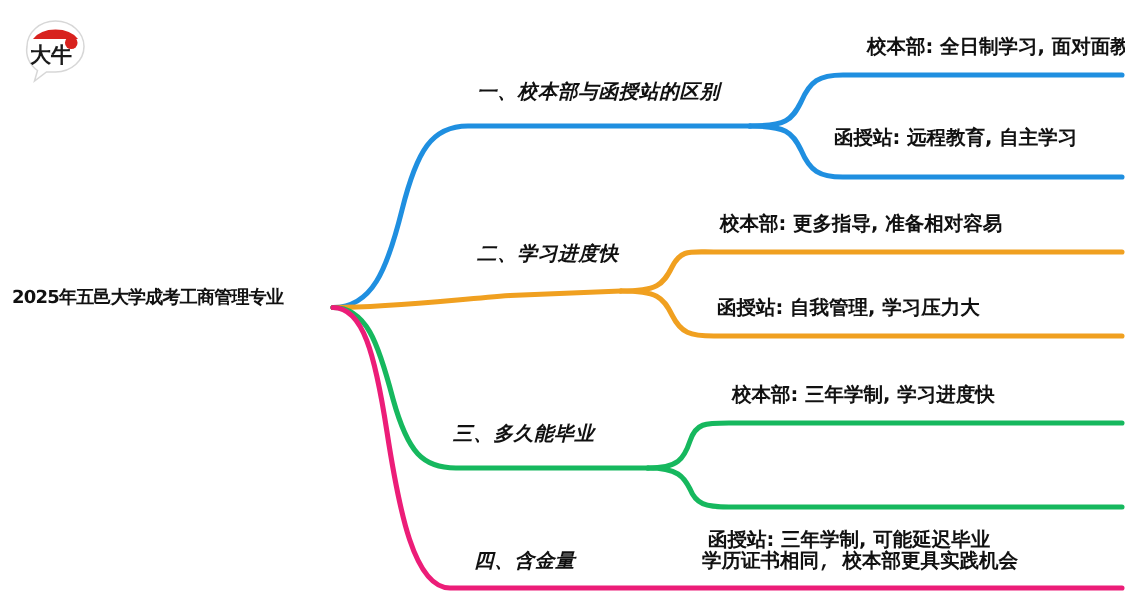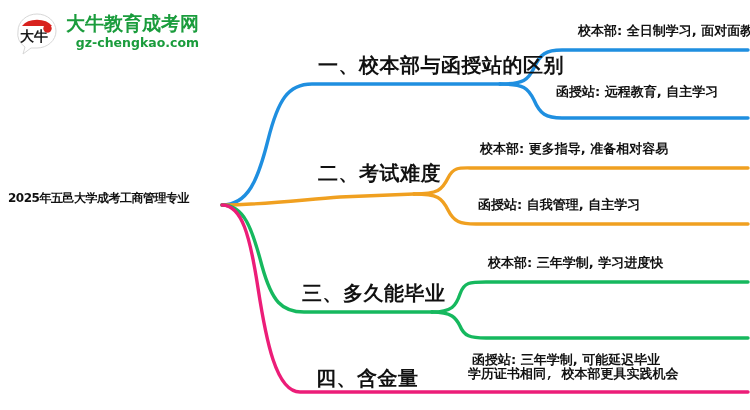--- a/index.html
+++ b/index.html
@@ -71,23 +71,24 @@
     font-family: "DejaVu Sans", "Liberation Sans", sans-serif;
   }
   .root-node {
     font-size: 12px;
     font-weight: bold;
     left: 8px;
     top: 190px;
     letter-spacing: -0.5px;
   }
   .branch-node {
-    font-size: 20px;
+    font-size: 13px;
     font-weight: bold;
     letter-spacing: 0.5px;
+    font-style: italic;
   }
   .leaf-node {
     font-size: 13px;
     font-weight: bold;
     letter-spacing: 0px;
   }
 
   .b1 { left: 318px; top: 52px; }
   .b2 { left: 318px; top: 160px; }
   .b3 { left: 302px; top: 280px; }
@@ -121,35 +122,31 @@
   <path d="M222,205 C242,205 250,236 258,288 C266,340 276,392 300,392 L748,392" fill="none" stroke="#ec1d78" stroke-width="3.4" stroke-linecap="round"></path>
 </svg>
 
 <div class="logo-block">
   <svg class="logo-mark" viewBox="0 0 46 44">
     <path d="M4,19 A19,17 0 1 1 23,36 L17,36 L9,42 L11,35 A19,17 0 0 1 4,19 Z" fill="#ffffff" stroke="#d7d7d7" stroke-width="1"></path>
     <path d="M8,14 A17,12 0 0 1 38,14 Z" fill="#d8221e"></path>
     <circle cx="33.5" cy="16.5" r="4.2" fill="#d8221e"></circle>
     <text x="20" y="29" text-anchor="middle" font-family="'DejaVu Sans','Liberation Sans',sans-serif" font-size="14" font-weight="bold" fill="#1a1a1a">大牛</text>
   </svg>
-  <div class="logo-text-wrap">
-    <div class="logo-title">大牛教育成考网</div>
-    <div class="logo-sub">gz-chengkao.com</div>
-  </div>
 </div>
 
 <div class="node-text root-node">2025年五邑大学成考工商管理专业</div>
 
 <div class="node-text branch-node b1">一、校本部与函授站的区别</div>
-<div class="node-text branch-node b2">二、考试难度</div>
+<div class="node-text branch-node b2">二、学习进度快</div>
 <div class="node-text branch-node b3">三、多久能毕业</div>
 <div class="node-text branch-node b4">四、含金量</div>
 
 <div class="node-text leaf-node l1a">校本部: 全日制学习, 面对面教学</div>
 <div class="node-text leaf-node l1b">函授站: 远程教育, 自主学习</div>
 
 <div class="node-text leaf-node l2a">校本部: 更多指导, 准备相对容易</div>
-<div class="node-text leaf-node l2b">函授站: 自我管理, 自主学习</div>
+<div class="node-text leaf-node l2b">函授站: 自我管理, 学习压力大</div>
 
 <div class="node-text leaf-node l3a">校本部: 三年学制, 学习进度快</div>
 <div class="node-text leaf-node l3b">函授站: 三年学制, 可能延迟毕业</div>
 
 <div class="node-text leaf-node l4a">学历证书相同, 校本部更具实践机会</div>
 
 </body></html>

